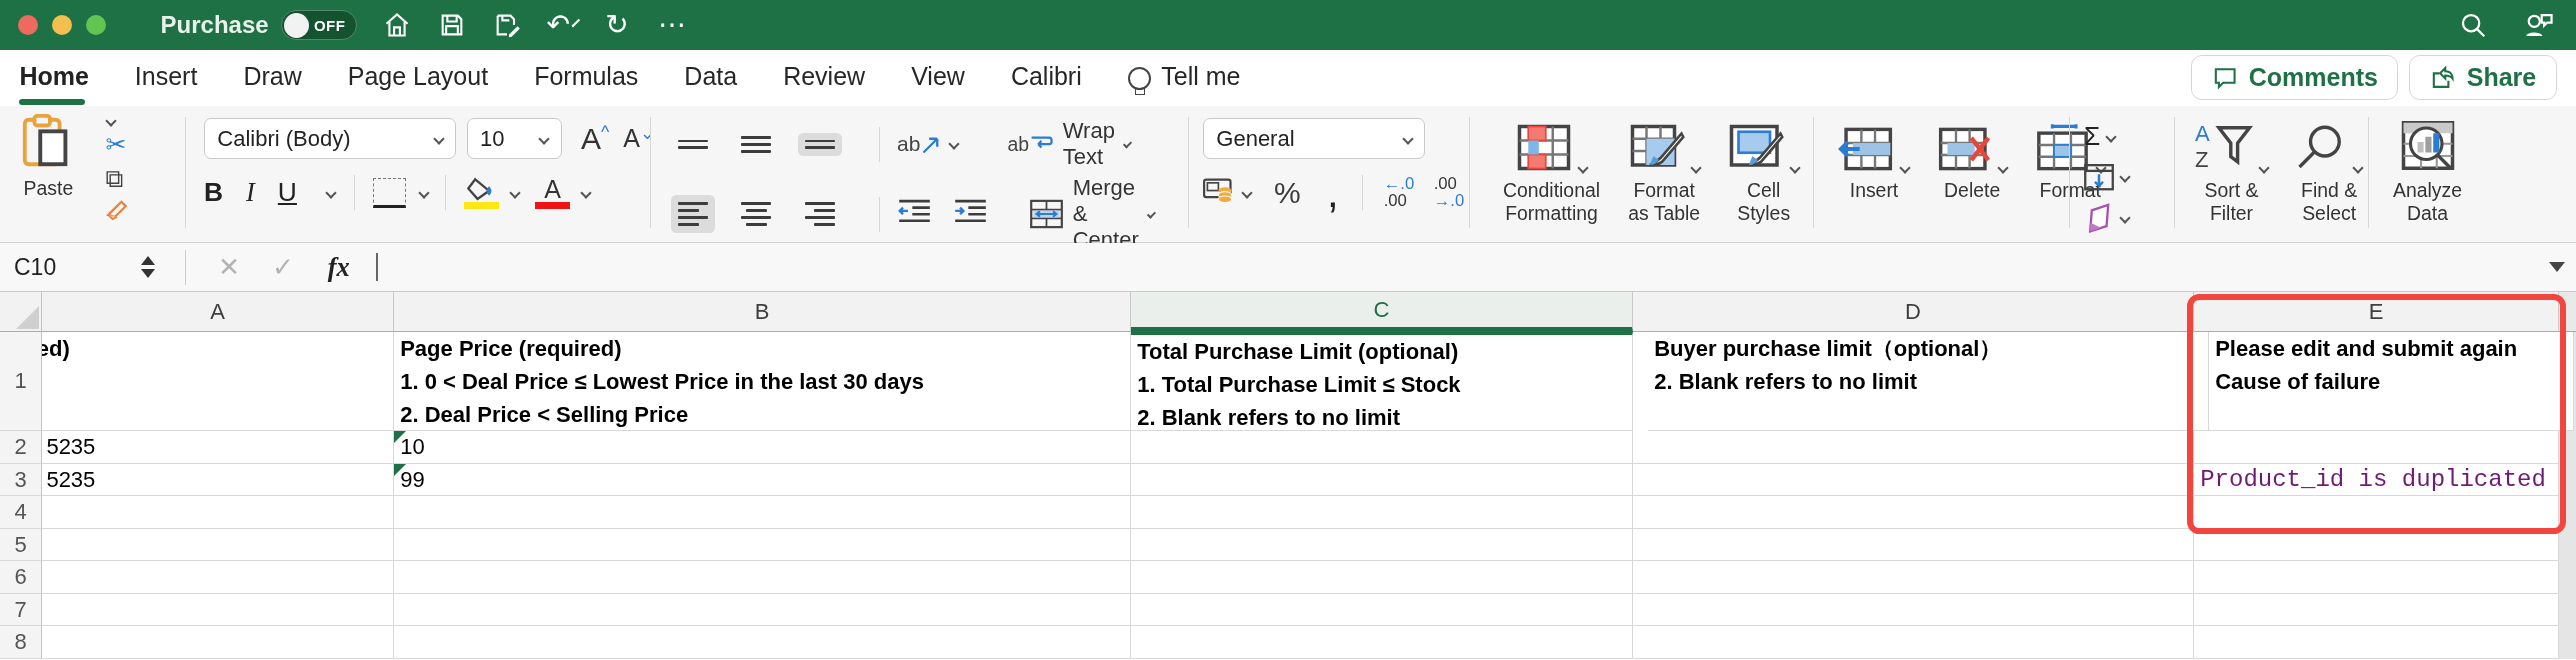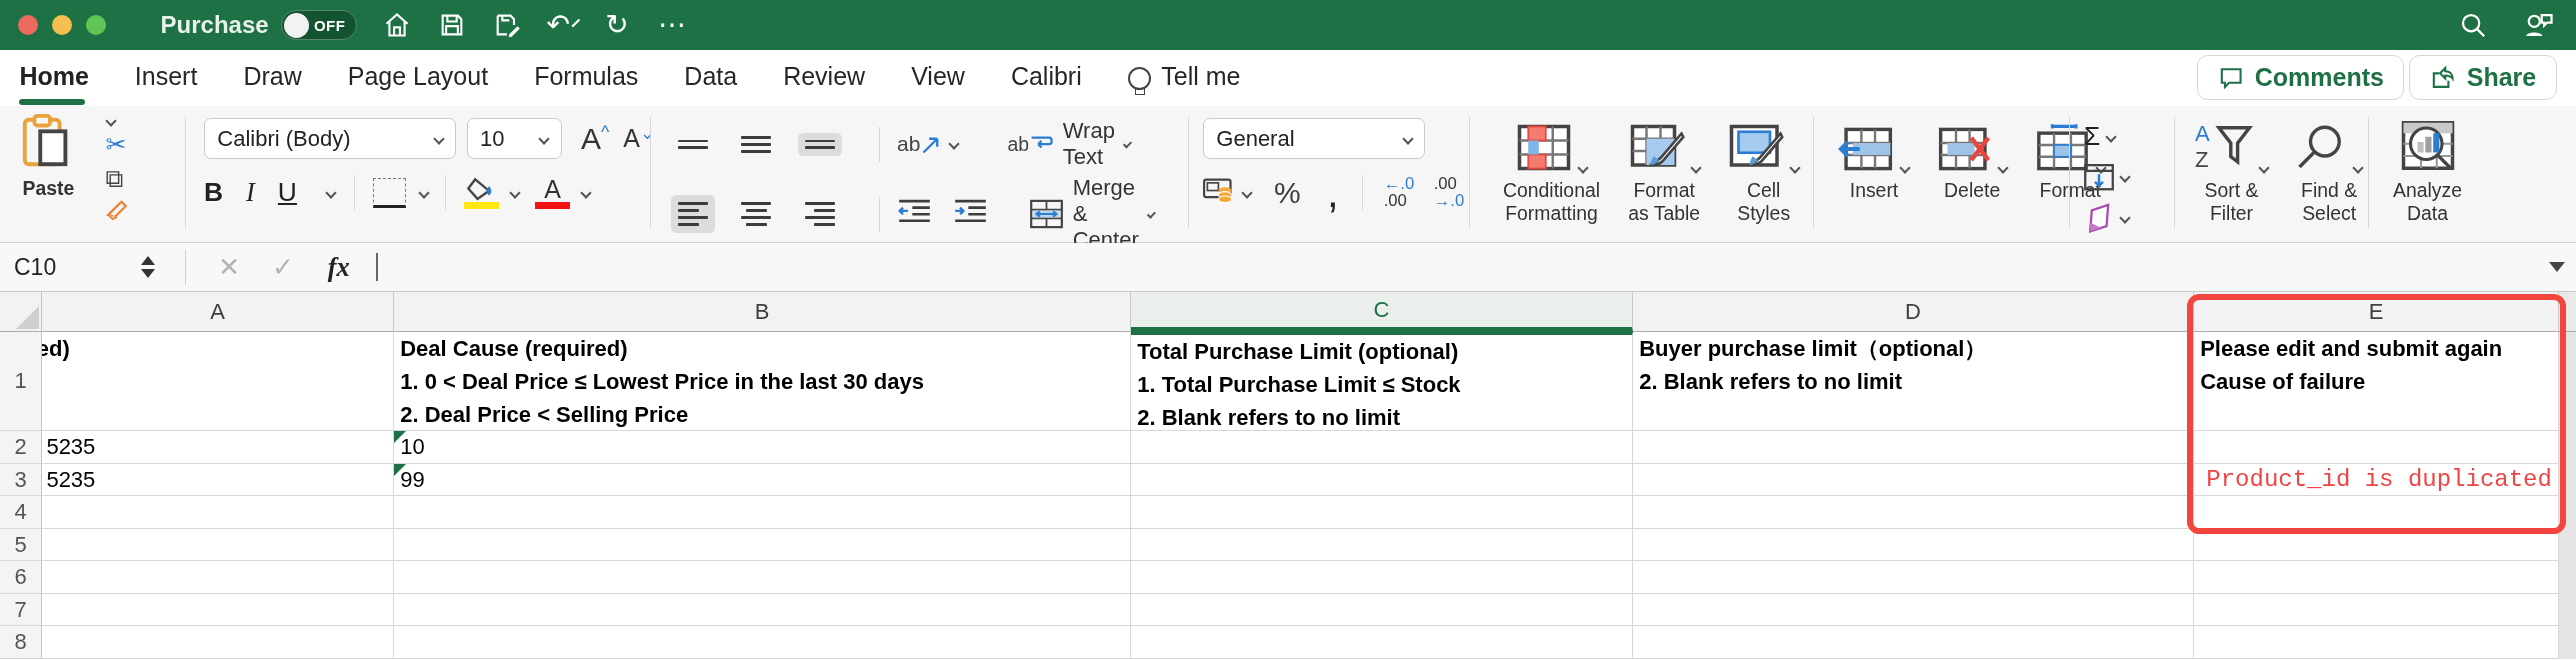--- a/index.html
+++ b/index.html
@@ -39,21 +39,21 @@
   
   .tabrow { position:relative; height:56px; background:#fff; display:flex; align-items:center; }
   .tabs { display:flex; align-items:center; gap:46px; margin-left:19.4px; }
   .tab { font-size:25px; color:#262626; position:relative; padding-bottom:3.5px; cursor:default; white-space:nowrap; }
   .tab.active { font-weight:700; color:#222; }
   .tab.active:after { content:""; position:absolute; left:0; right:3.5px; bottom:-10.6px; height:6.2px;
                       background:#1E7145; border-radius:3.5px; }
   .tellme { display:flex; align-items:center; gap:10.6px; }
   .bulb { width:23px; height:23px; border:2.2px solid #444; border-radius:50%; position:relative; }
   .bulb:after { content:""; position:absolute; left:5.3px; bottom:-7px; width:8px; height:5.3px; border:1.8px solid #444; border-top:none; }
-  .actbtns { position:absolute; right:19.4px; top:5.3px; display:flex; gap:5px; }
+  .actbtns { position:absolute; right:19.4px; top:5.3px; display:flex; gap:11px; }
   .actbtn { display:flex; align-items:center; gap:10.6px; background:#fff; border:1.8px solid #D5D5D5;
             border-radius:10.6px; padding:7px 19.4px; font-size:25px; font-weight:700; color:#1E7145; }
 
   
   .ribbon { position:relative; height:137px; background:#F6F6F6; border-bottom:1.8px solid #D2D2D2; font-size:18.5px; color:#333; }
   .vsep { position:absolute; top:10.6px; height:111px; width:0.9px; background:#D7D7D7; }
   .rgroup { position:absolute; top:0; height:137px; }
   .bigbtn { display:inline-flex; flex-direction:column; align-items:center; margin-right:23px; vertical-align:top; }
   .bigbtn .ic { height:55px; display:flex; align-items:flex-end; justify-content:center; }
   .bigbtn .lbl { margin-top:7px; font-size:19.4px; color:#333; text-align:center; line-height:23px; }
@@ -102,21 +102,21 @@
   .rowhdr { width:42px; background:#F4F4F4; border-right:0.9px solid #C4C4C4; border-bottom:0.9px solid #D8D8D8;
             font-size:22px; color:#555; display:flex; align-items:center; justify-content:center; }
   .cell { border-right:0.9px solid #D8D8D8; border-bottom:0.9px solid #D8D8D8; background:#fff;
           font-size:22px; color:#000; position:relative; overflow:hidden; }
   .cell .ln { line-height:33px; padding-left:6.2px; font-weight:700; white-space:nowrap; }
   .cell.val { font-weight:400; display:flex; align-items:center; padding-left:6.2px; }
   .filler { background:#E5E5E5; border-bottom:0.9px solid #E5E5E5; }
   .tri { position:absolute; left:0; top:0; width:0; height:0; border-top:12.3px solid #1E7145; border-right:12.3px solid transparent; }
   .clipA { margin-left:-5.3px; white-space:nowrap; font-weight:700; line-height:33px; }
   .clipnum { margin-left:-1.8px; }
-  .e3text { width:100%; text-align:center; font-family:"Liberation Mono", monospace; color:#ef4444;
+  .e3text { width:100%; text-align:left; font-family:"Liberation Mono", monospace; color:#701a75;
             font-size:24px; font-weight:400; }
   .redbox { position:absolute; left:2187px; top:1.8px; width:379px; height:240px; border:6.2px solid #F2453D;
             border-radius:12.3px; pointer-events:none; z-index:5; }
 
   svg { overflow:visible; }
 </style>
 </head>
 <body>
 
 <div class="app">
@@ -213,21 +213,21 @@
             <path d="M17 15 V21 H3 V8 H8"></path>
         </svg>
         <span>Share</span>
       </span>
     </div>
   </div>
 
   <div class="ribbon">
 
     <div class="rgroup" style="left:19.4px;">
-      <div class="bigbtn" style="margin-top:8.8px;font-weight:bold;">
+      <div class="bigbtn" style="margin-top:8.8px;">
         <span class="ic">
           <svg width="58" height="58" viewBox="0 0 30 30" fill="none">
             <rect x="3" y="4" width="18" height="23" rx="2" stroke="#E8A33D" stroke-width="2"></rect>
             <rect x="8" y="2" width="8" height="5" rx="1.5" stroke="#E8A33D" stroke-width="2" fill="#F6F6F6"></rect>
             <rect x="11" y="10" width="13" height="17" fill="#fff" stroke="#444" stroke-width="2"></rect>
           </svg>
         </span>
         <span class="lbl"><span>Paste</span></span>
       </div>
       <div style="display:inline-flex; flex-direction:column; margin-top:10.6px; gap:5.3px; vertical-align:top;">
@@ -574,30 +574,30 @@
       <div class="colhdr" style="width:365px;">E</div>
       <div class="fillerhdr" style="flex:1;"></div>
     </div>
 
     <div class="grow" style="height:99px;">
       <div class="rowhdr">1</div>
       <div class="cell" style="width:352px;">
         <div class="clipA">ed)</div>
       </div>
       <div class="cell" style="width:737px;">
-        <div class="ln">Deal Cause (required)</div>
+        <div class="ln">Page Price (required)</div>
         <div class="ln">1. 0 &lt; Deal Price ≤ Lowest Price in the last 30 days</div>
         <div class="ln">2. Deal Price &lt; Selling Price</div>
       </div>
       <div class="cell" style="width:502px; border-top:3.5px solid #1E7145;">
         <div class="ln">Total Purchase Limit (optional)</div>
         <div class="ln">1. Total Purchase Limit ≤ Stock</div>
         <div class="ln">2. Blank refers to no limit</div>
       </div>
-      <div class="cell" style="width:561px;">
+      <div class="cell" style="width:561px;margin-left:15px;">
         <div class="ln">Buyer purchase limit（optional）</div>
         <div class="ln">2. Blank refers to no limit</div>
       </div>
       <div class="cell" style="width:365px;">
         <div class="ln">Please edit and submit again</div>
         <div class="ln">Cause of failure</div>
       </div>
       <div class="filler" style="flex:1;"></div>
     </div>
 

